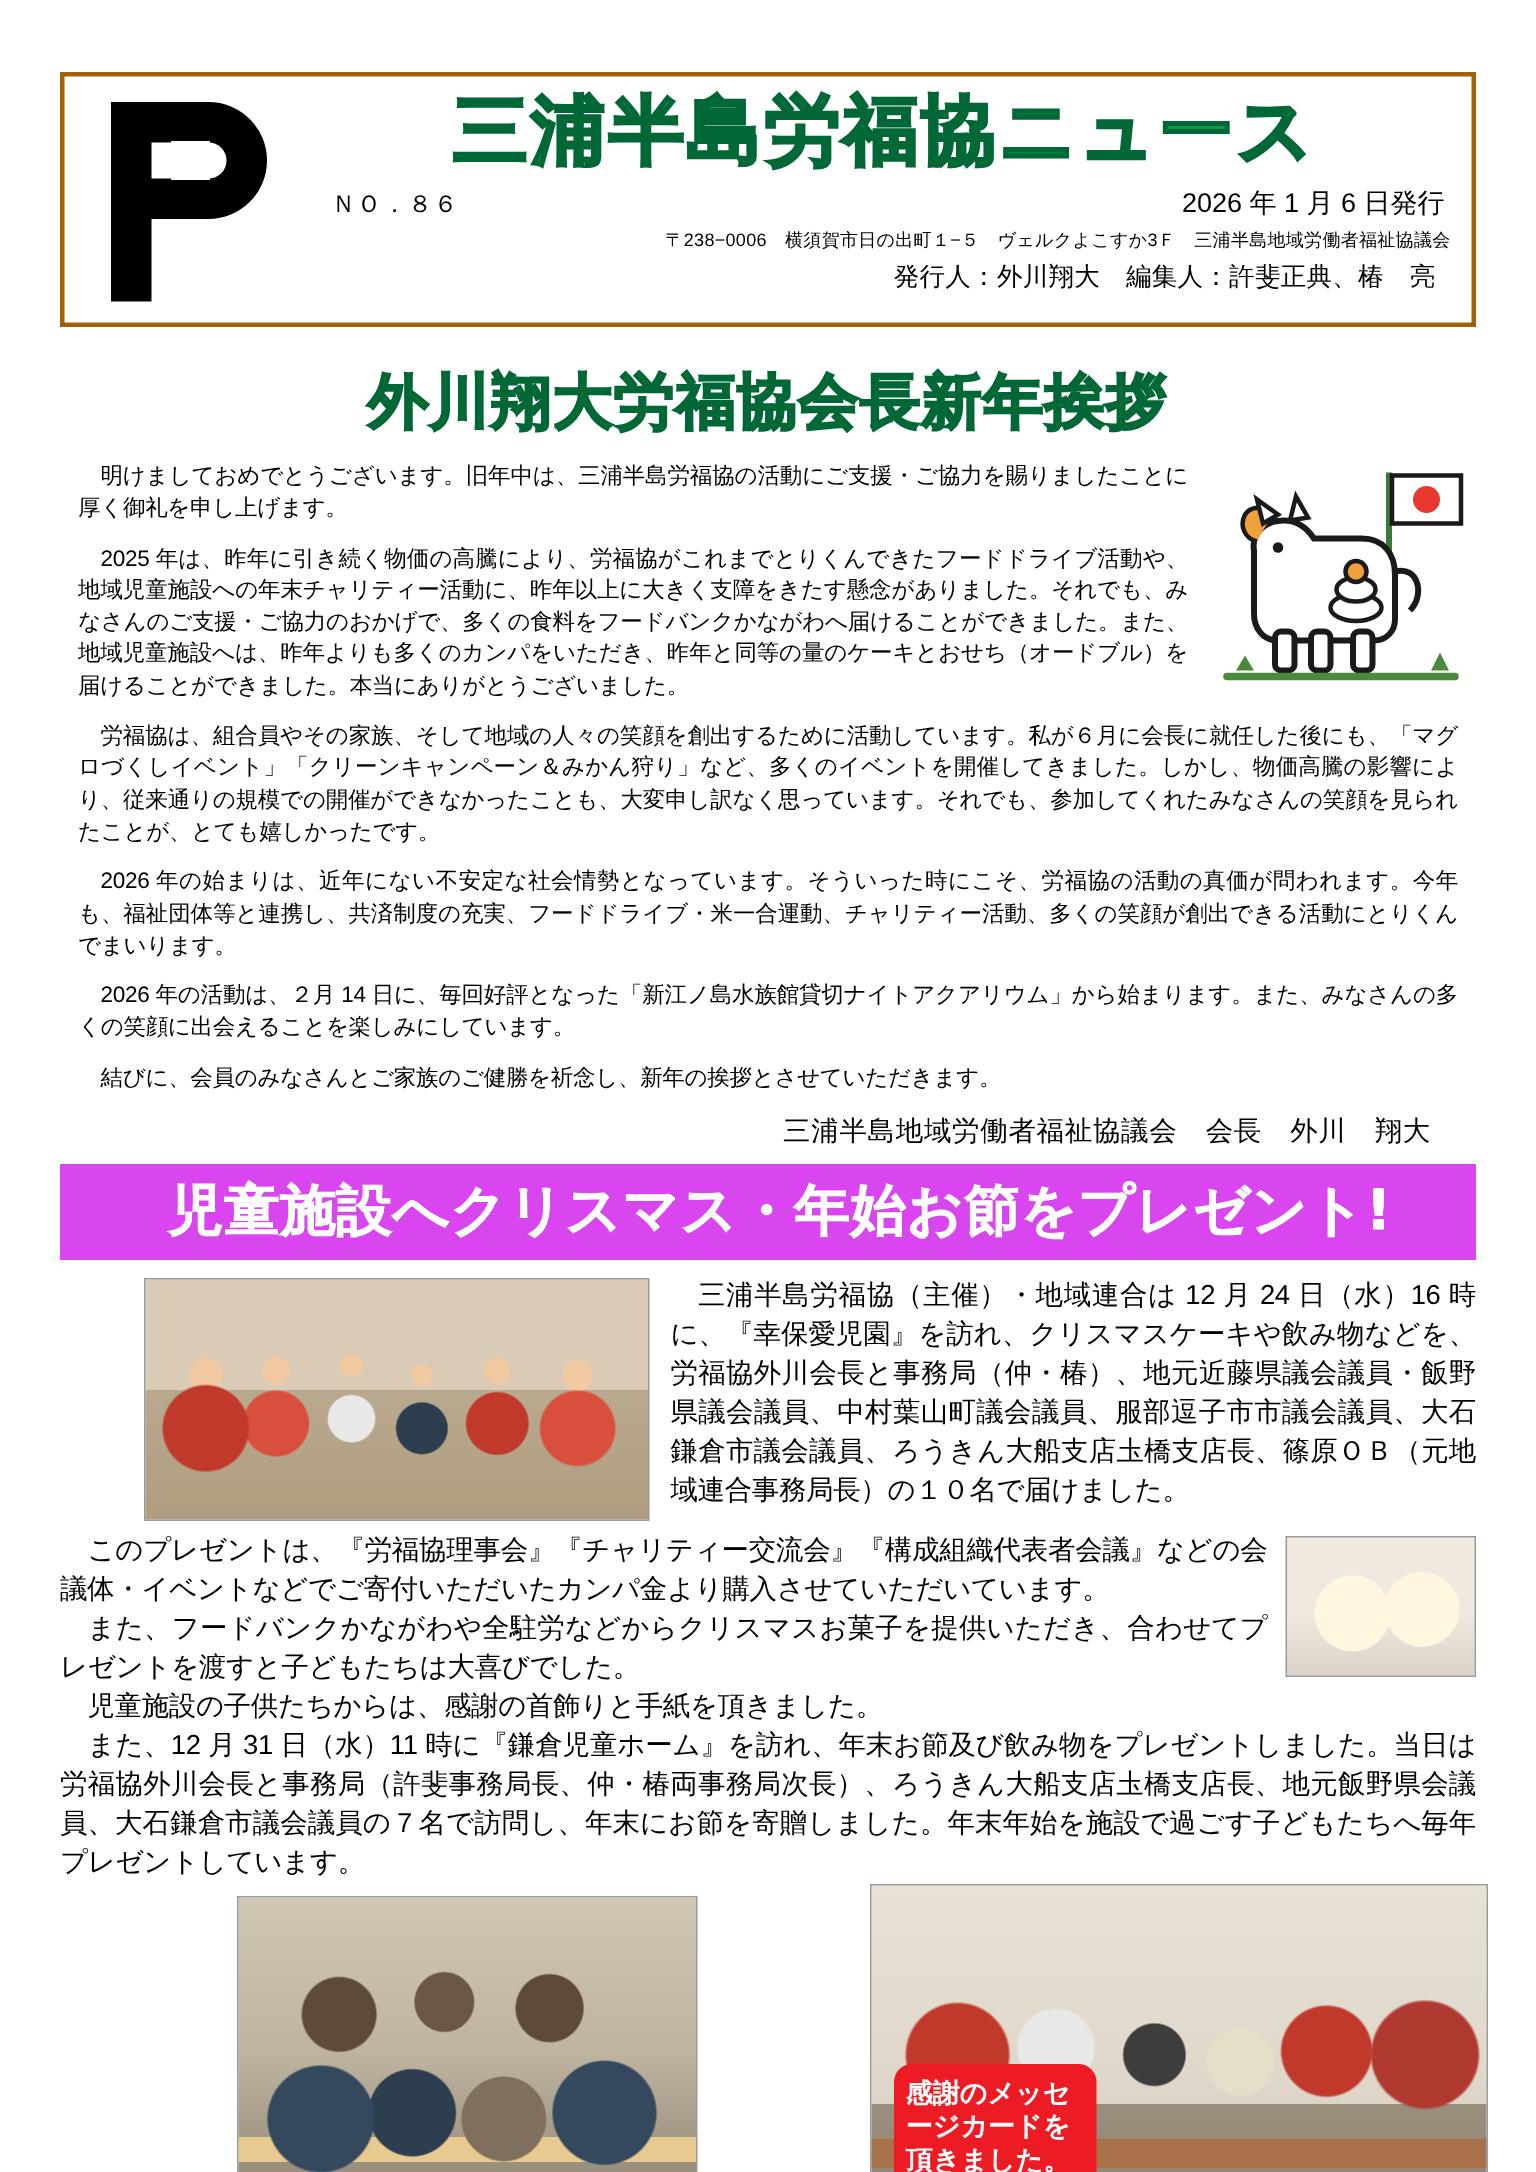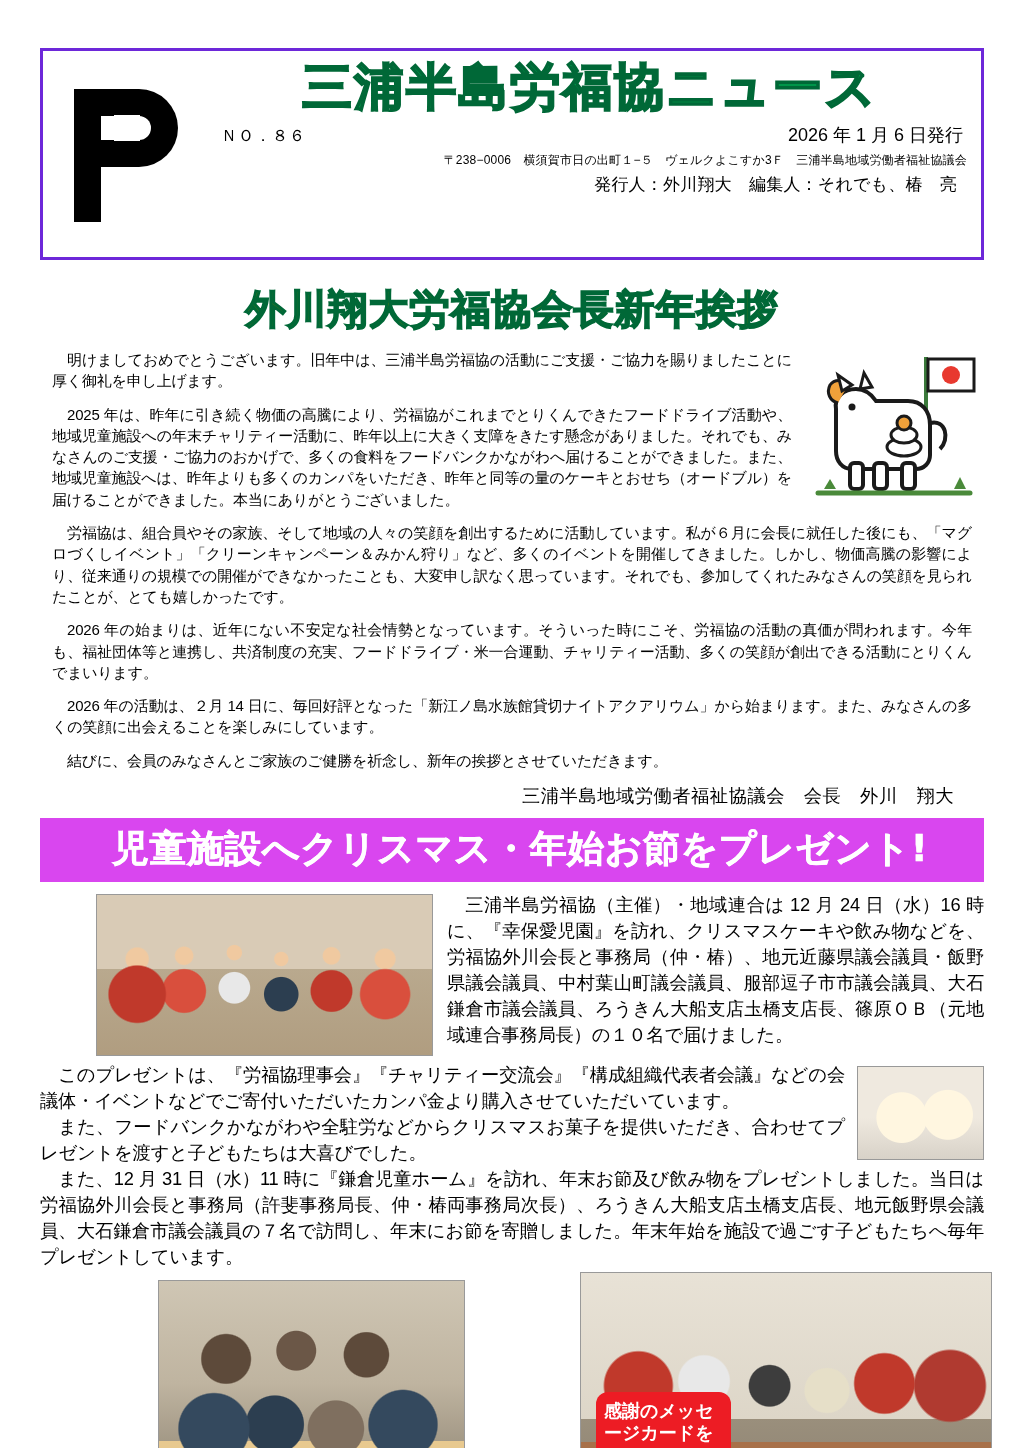--- a/index.html
+++ b/index.html
@@ -20,22 +20,22 @@
     width: 1024px;
     height: 1448px;
     box-sizing: border-box;
     padding: 0 40px;
   }
 
   
   .masthead {
     position: relative;
     margin-top: 48px;
-    border: 3px solid #6d28d9;
-    height: 212px;
+    border: 3px solid #a16207;
+    height: 170px;
     box-sizing: border-box;
     display: flex;
     align-items: stretch;
   }
   .logo-box {
     width: 170px;
     display: flex;
     align-items: center;
     justify-content: center;
     flex: none;
@@ -318,21 +318,21 @@
         <div class="dot"></div>
       </div>
     </div>
     <div class="masthead-right">
       <div class="paper-title">三浦半島労福協ニュース</div>
       <div class="issue-row">
         <span class="issue-no">ＮＯ．８６</span>
         <span class="issue-date">2026 年 1 月 6 日発行</span>
       </div>
       <div class="addr-row">〒238−0006　横須賀市日の出町１−５　ヴェルクよこすか3Ｆ　三浦半島地域労働者福祉協議会</div>
-      <div class="pub-row">発行人：外川翔大　編集人：それでも、椿　亮</div>
+      <div class="pub-row">発行人：外川翔大　編集人：許斐正典、椿　亮</div>
     </div>
   </div>
 
   <div class="headline1">外川翔大労福協会長新年挨拶</div>
 
   <div class="body-text clearfix">
     <svg class="horse" viewBox="0 0 180 160">
       <rect x="0" y="0" width="180" height="160" fill="#ffffff"></rect>
 
       <rect x="120" y="14" width="4" height="60" fill="#3b7a3b"></rect>
@@ -374,20 +374,21 @@
 
   <div class="green-banner">児童施設へクリスマス・年始お節をプレゼント!</div>
 
   <div class="sec2 clearfix">
     <div class="photo photo-top scene-santa"></div>
     <p>三浦半島労福協（主催）・地域連合は 12 月 24 日（水）16 時に、『幸保愛児園』を訪れ、クリスマスケーキや飲み物などを、労福協外川会長と事務局（仲・椿）、地元近藤県議会議員・飯野県議会議員、中村葉山町議会議員、服部逗子市市議会議員、大石鎌倉市議会議員、ろうきん大船支店圡橋支店長、篠原ＯＢ（元地域連合事務局長）の１０名で届けました。</p>
     <div class="clearfix"></div>
     <div class="photo cake-photo scene-cake"></div>
     <p>このプレゼントは、『労福協理事会』『チャリティー交流会』『構成組織代表者会議』などの会議体・イベントなどでご寄付いただいたカンパ金より購入させていただいています。</p>
     <p>また、フードバンクかながわや全駐労などからクリスマスお菓子を提供いただき、合わせてプレゼントを渡すと子どもたちは大喜びでした。</p>
+    <p>児童施設の子供たちからは、感謝の首飾りと手紙を頂きました。</p>
     <p>また、12 月 31 日（水）11 時に『鎌倉児童ホーム』を訪れ、年末お節及び飲み物をプレゼントしました。当日は労福協外川会長と事務局（許斐事務局長、仲・椿両事務局次長）、ろうきん大船支店圡橋支店長、地元飯野県会議員、大石鎌倉市議会議員の７名で訪問し、年末にお節を寄贈しました。年末年始を施設で過ごす子どもたちへ毎年プレゼントしています。</p>
 
     <div class="bottom-photos">
       <div class="photo photo-bl scene-group"></div>
       <div class="photo photo-br scene-room"></div>
       <div class="callout">感謝のメッセージカードを頂きました。</div>
     </div>
   </div>
 
 </div>

